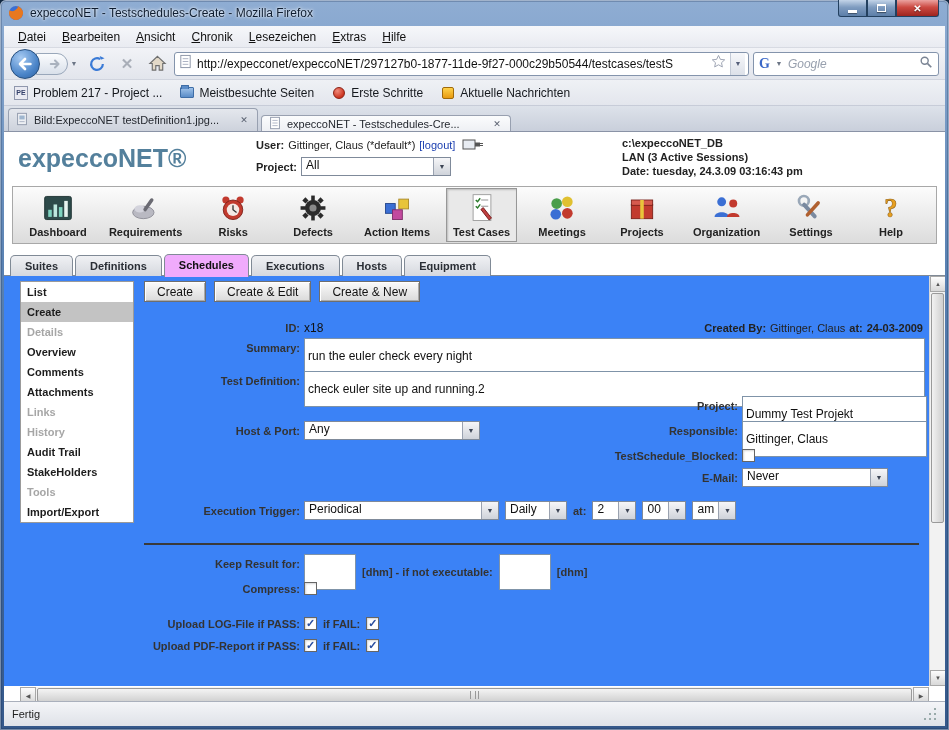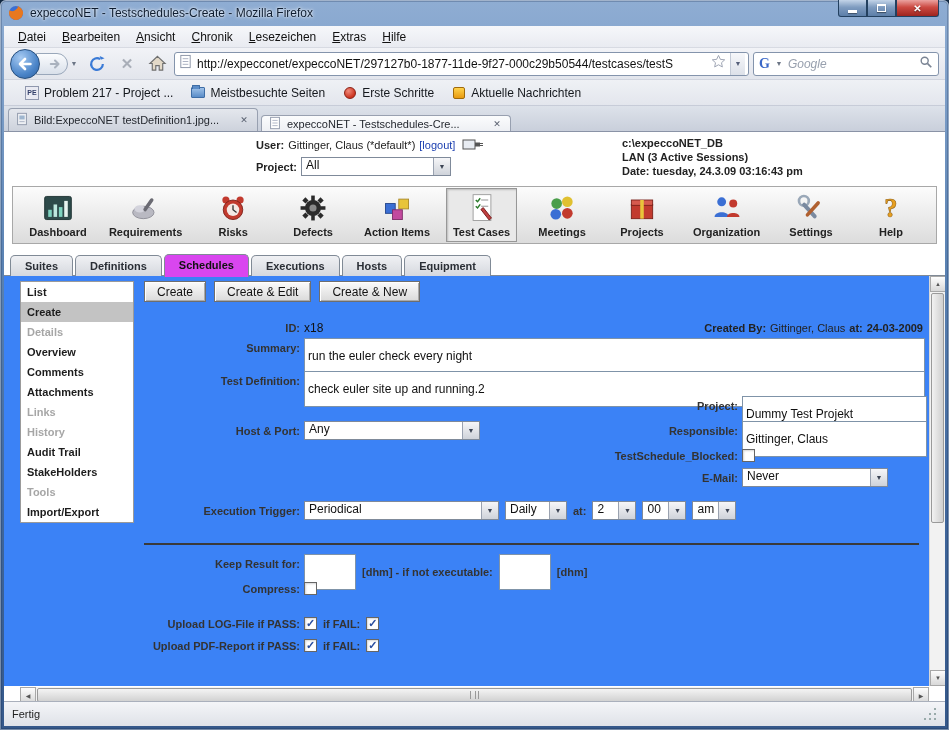--- a/index.html
+++ b/index.html
@@ -43,21 +43,21 @@
   .stop-x { font-size:15px; font-weight:bold; color:#a9aeb8; }
   .urlbar { flex:1; height:24px; background:#fff; border:1px solid #8494ac; border-radius:3px; display:flex; align-items:center; padding:0 3px; gap:4px; }
   .urlbar input { flex:1; border:none; outline:none; font-size:12px; color:#111; font-family:"Liberation Sans",sans-serif; min-width:0; }
   .url-dropbtn { width:15px; height:22px; border-left:1px solid #c3cad6; background:linear-gradient(#f6f7fa,#dde1e9); display:flex; align-items:center; justify-content:center; font-size:7px; color:#56607a; }
   .searchbox { width:186px; height:24px; background:#fff; border:1px solid #8494ac; border-radius:3px; display:flex; align-items:center; padding:0 5px; gap:3px; flex:0 0 auto; }
   .searchbox input { flex:1; border:none; outline:none; font-size:12px; min-width:0; font-family:"Liberation Sans",sans-serif; }
   .searchbox input::placeholder { color:#98a0ae; font-style:italic; }
   .g-logo { font-weight:bold; font-size:14px; color:#3b68c8; font-family:"Liberation Serif",serif; }
 
   
-  .bookmarksbar { position:absolute; top:54px; left:0; right:0; height:26px; display:flex; align-items:center; gap:18px; padding:0 21px;
+  .bookmarksbar { position:absolute; top:54px; left:0; right:0; height:26px; display:flex; align-items:center; gap:18px; padding:0 10px;
     background:linear-gradient(#eff1f5,#e3e6ed); border-bottom:1px solid #c7ccd8; }
   .bm-item { display:flex; align-items:center; gap:5px; font-size:12px; color:#15181d; }
   .bm-ico { width:14px; height:14px; display:inline-flex; align-items:center; justify-content:center; flex:0 0 auto; }
   .pe-badge { width:14px; height:14px; background:#e9eaf2; border:1px solid #8f97ad; font-size:7px; font-weight:bold; color:#33406a; display:flex; align-items:center; justify-content:center; }
   .folder-ico { width:14px; height:11px; background:linear-gradient(#9ec1e8,#5a8cc8); border:1px solid #3e6da6; border-radius:1px; position:relative; }
   .folder-ico::before { content:""; position:absolute; top:-3px; left:0; width:6px; height:3px; background:#5a8cc8; border:1px solid #3e6da6; border-bottom:none; border-radius:1px 1px 0 0; }
   .red-ico { width:12px; height:12px; border-radius:50%; background:radial-gradient(circle at 35% 30%, #f08a7a, #cc3420 70%); border:1px solid #8c2013; }
   .news-ico { width:12px; height:12px; border-radius:2px; background:linear-gradient(#ffd24a,#e89a10); border:1px solid #a06a0a; }
 
   
@@ -94,21 +94,21 @@
     background:linear-gradient(#fcfcfc,#dcdcdc); display:flex; align-items:center; justify-content:space-between; padding:0 10px; }
   .ti { display:flex; flex-direction:column; align-items:center; justify-content:center; gap:2px; padding:3px 6px; min-width:70px; }
   .ti .ti-label { font-size:11px; font-weight:bold; color:#222; white-space:nowrap; }
   .ti.selected { background:#e9e9e9; border:1px solid #979797; box-shadow:inset 1px 1px 2px #bbb; }
   .ti svg { display:block; }
 
   
   .page-tabs { position:absolute; top:118px; left:6px; height:26px; display:flex; align-items:flex-end; gap:2px; z-index:2; }
   .ptab { border:1px solid #808a96; border-bottom:none; border-radius:5px 5px 0 0; padding:4px 14px 4px; background:linear-gradient(#f0f1f4,#d5d8de);
     font-size:11px; font-weight:bold; color:#2a2e35; }
-  .ptab.active { background:#d946ef; margin-bottom:-1px; padding-bottom:6px; color:#111; }
+  .ptab.active { background:#f0abfc; margin-bottom:-1px; padding-bottom:6px; color:#111; }
 
   .page-body { position:absolute; top:143px; left:0; right:0; bottom:18px; border-top:1px solid #808a96; background:#3b82f6; }
 
   
   .sidebar { position:absolute; left:16px; top:5px; width:114px; border:1px solid #9a9a9a; background:#fff; }
   .sb-item { height:20px; display:flex; align-items:center; padding:0 6px; font-size:11px; font-weight:bold; color:#1c1c1c; }
   .sb-item.disabled { color:#a6a6a6; }
   .sb-item.selected { background:#c3c3c3; }
 
   
@@ -297,20 +297,21 @@
             </svg>
         </span>
         <span class="tab-label">expeccoNET - Testschedules-Cre...</span>
         <span class="tab-close"></span>
       </div>
     </div>
 
     <div class="viewport">
 
       <div class="page-header">
+        <div class="logo">expeccoNET®</div>
         <div class="hdr-center">
           <div class="hdr-line1">
             <span class="b">User:</span>
             <span>Gittinger, Claus (*default*)</span>
             <span class="logout-link">[logout]</span>
             <span class="plug-ico">
               <svg width="22" height="13" viewBox="0 0 22 13">
                   <rect x="1" y="2" width="12" height="9" fill="#e8ecf2" stroke="#555"></rect>
                   <rect x="13" y="4.5" width="5" height="4" fill="#555"></rect>
                   <line x1="18" y1="5.5" x2="21" y2="5.5" stroke="#555"></line>

